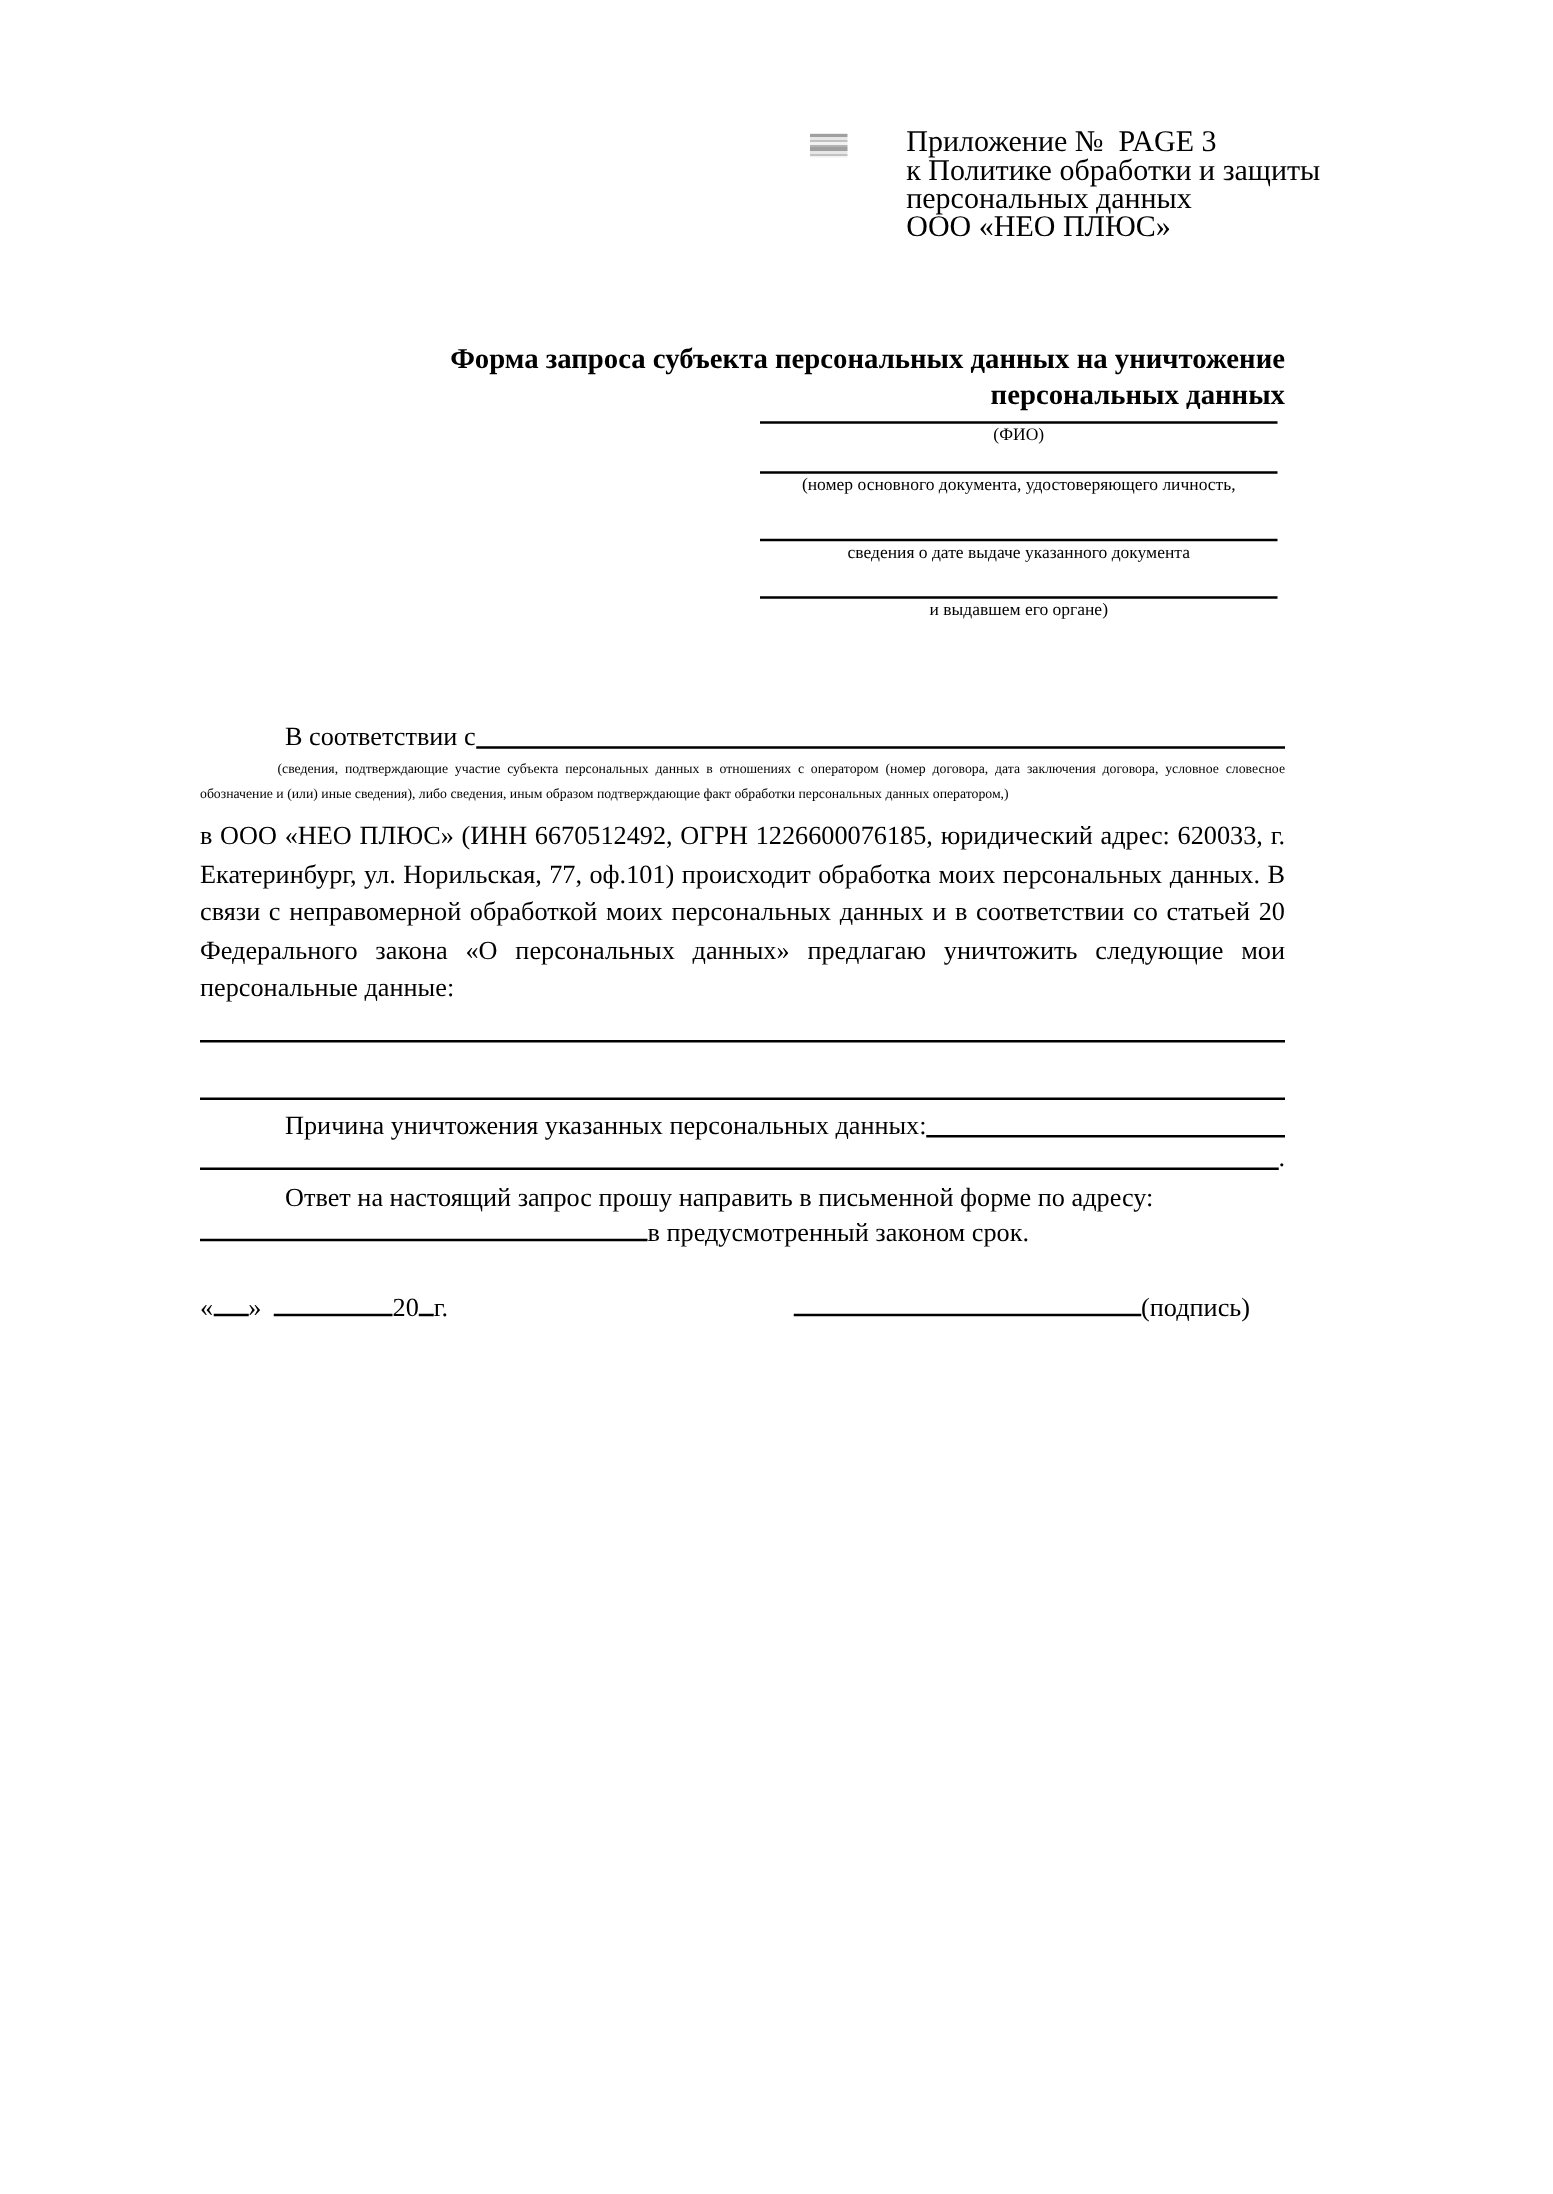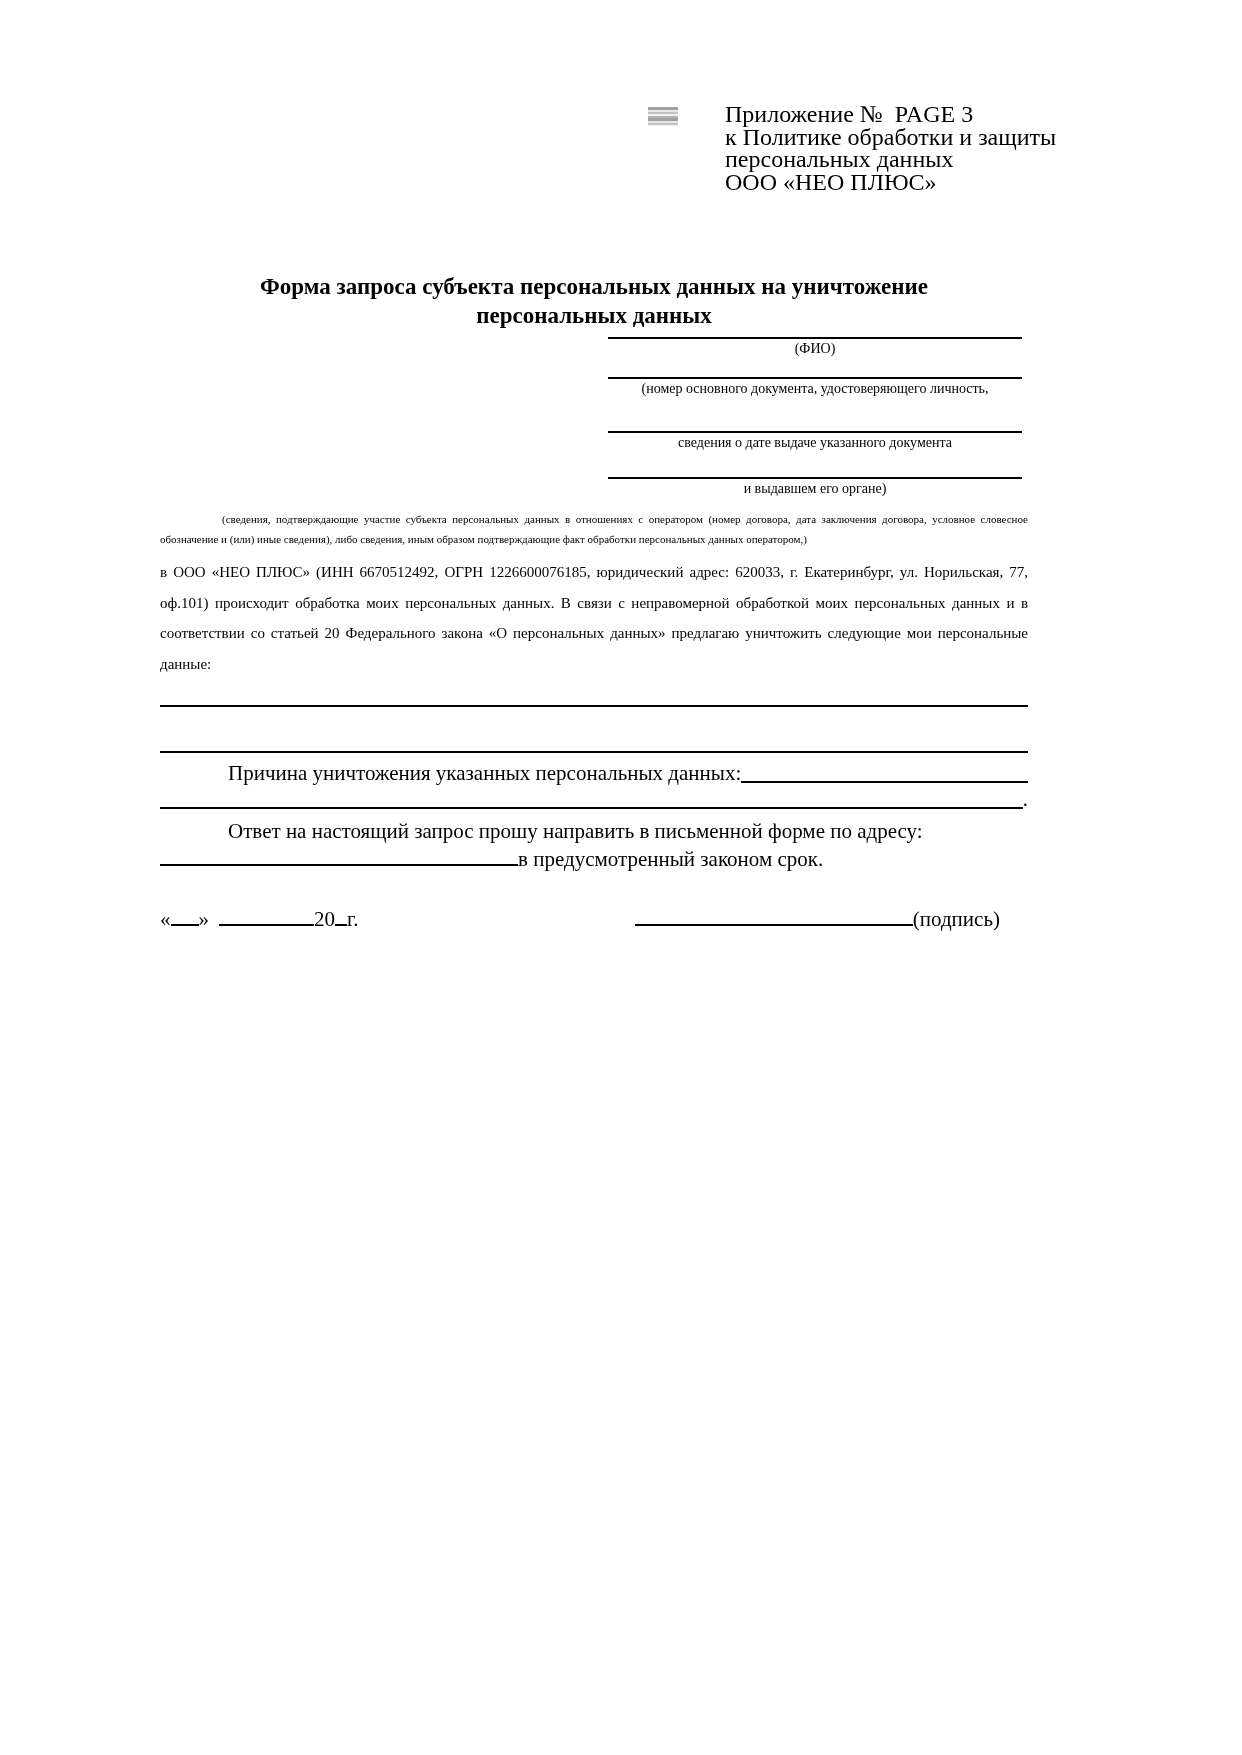--- a/index.html
+++ b/index.html
@@ -39,21 +39,21 @@
     position: absolute;
     top: 0;
     left: 160px;
     width: 868px;
     padding-top: 272px;
     font-size: 21px;
     line-height: 28px;
   }
 
   .title {
-    text-align: center;
+    text-align: right;
     font-weight: bold;
     font-size: 23px;
     line-height: 29px;
   }
 
   .addressee {
     margin-top: 4px;
     margin-left: 405px;
     font-size: 21px;
     line-height: 27px;
@@ -80,21 +80,21 @@
   .note {
     margin-top: 3px;
     font-size: 11px;
     line-height: 19.5px;
     text-align: justify;
     text-indent: 62px;
   }
 
   .body-par {
     margin-top: 8px;
-    font-size: 15px;
+    font-size: 21px;
     line-height: 30.5px;
     text-align: justify;
   }
 
   .blank { border-bottom: 2px solid #000; }
   .blank1 { height: 26px; }
   .blank2 { height: 44px; }
 
   .reason-row { display: flex; align-items: flex-end; margin-top: 6px; line-height: 28px; }
   .reason-row .label { margin-left: 68px; white-space: nowrap; }
@@ -161,20 +161,24 @@
       <div class="field-row f3">
         <div class="rule"></div>
         <div class="cap">сведения о дате выдаче указанного документа</div>
       </div>
       <div class="field-row f4">
         <div class="rule"></div>
         <div class="cap">и выдавшем его органе)</div>
       </div>
     </div>
 
+    <div class="accord-row">
+      <span class="lead">В соответствии с</span>
+      <span class="fill-line"></span>
+    </div>
 
     <div class="note">(сведения, подтверждающие участие субъекта персональных данных в отношениях с оператором (номер договора, дата заключения договора, условное словесное обозначение и (или) иные сведения), либо сведения, иным образом подтверждающие факт обработки персональных данных оператором,)</div>
 
     <div class="body-par">в ООО «НЕО ПЛЮС» (ИНН 6670512492, ОГРН 1226600076185, юридический адрес: 620033, г. Екатеринбург, ул. Норильская, 77, оф.101) происходит обработка моих персональных данных. В связи с неправомерной обработкой моих персональных данных и в соответствии со статьей 20 Федерального закона «О персональных данных» предлагаю уничтожить следующие мои персональные данные:</div>
 
     <div class="blank blank1"></div>
     <div class="blank blank2"></div>
 
     <div class="reason-row">
       <span class="label">Причина уничтожения указанных персональных данных:</span>

